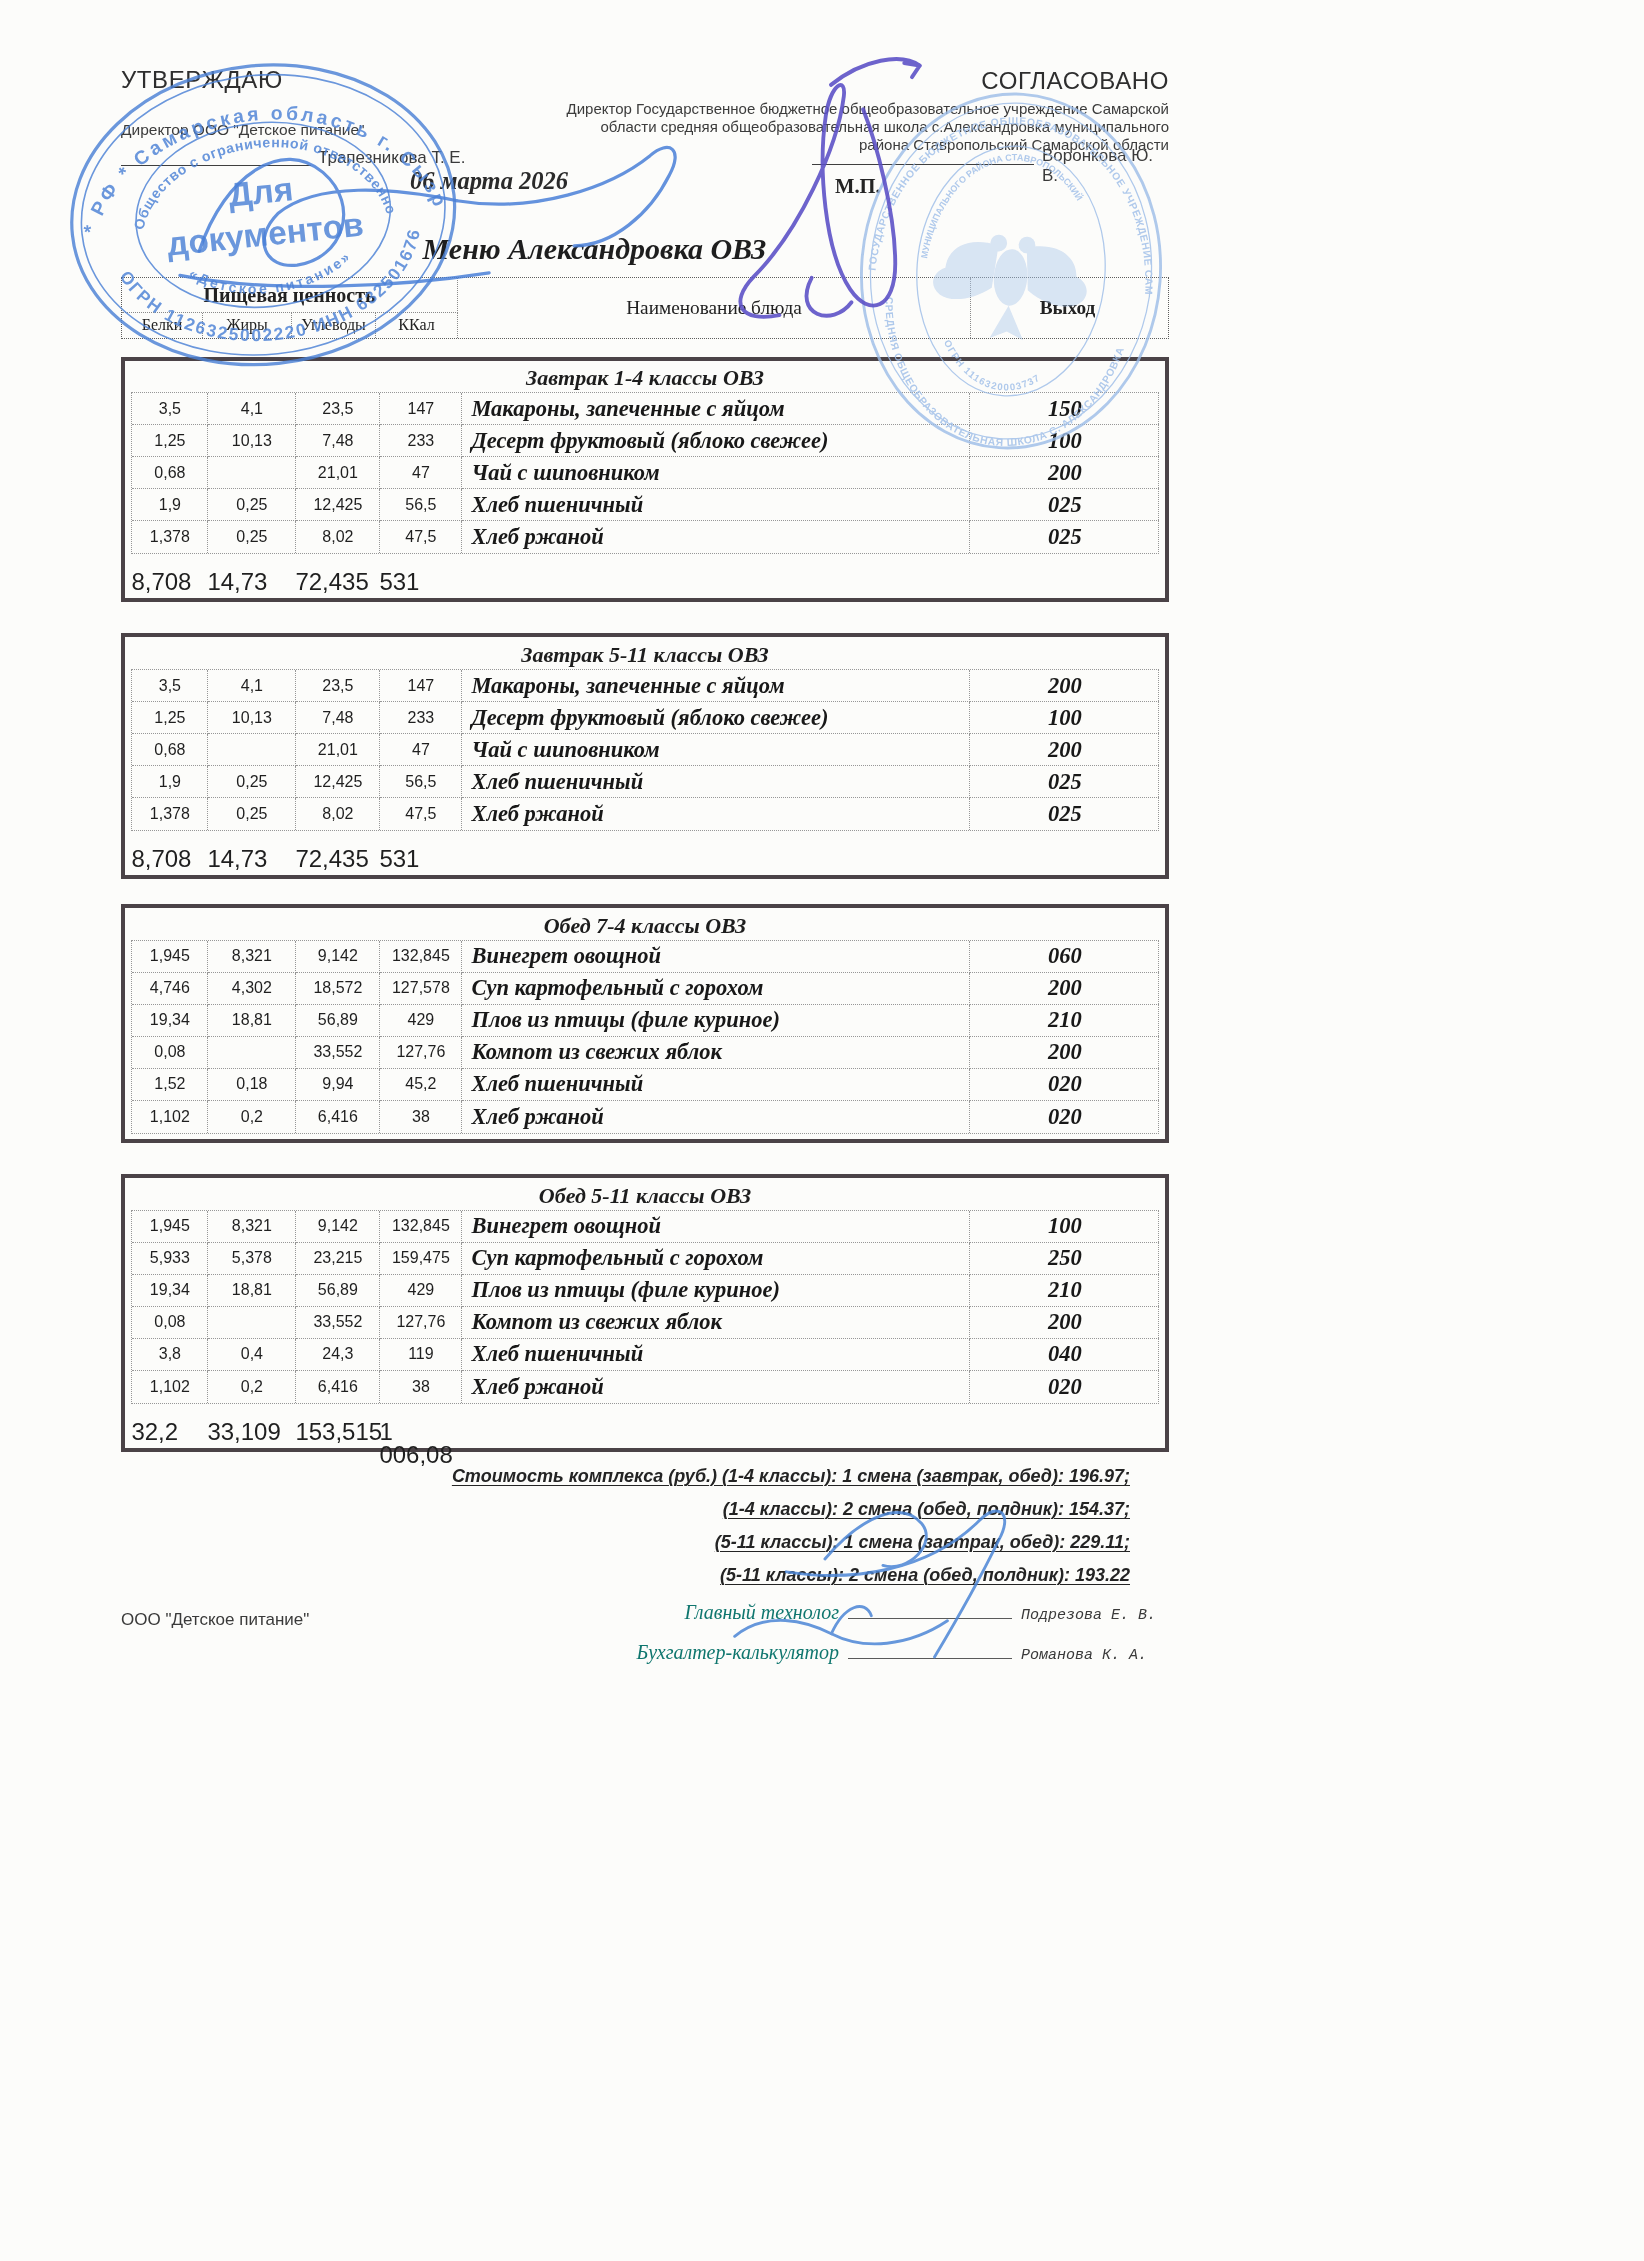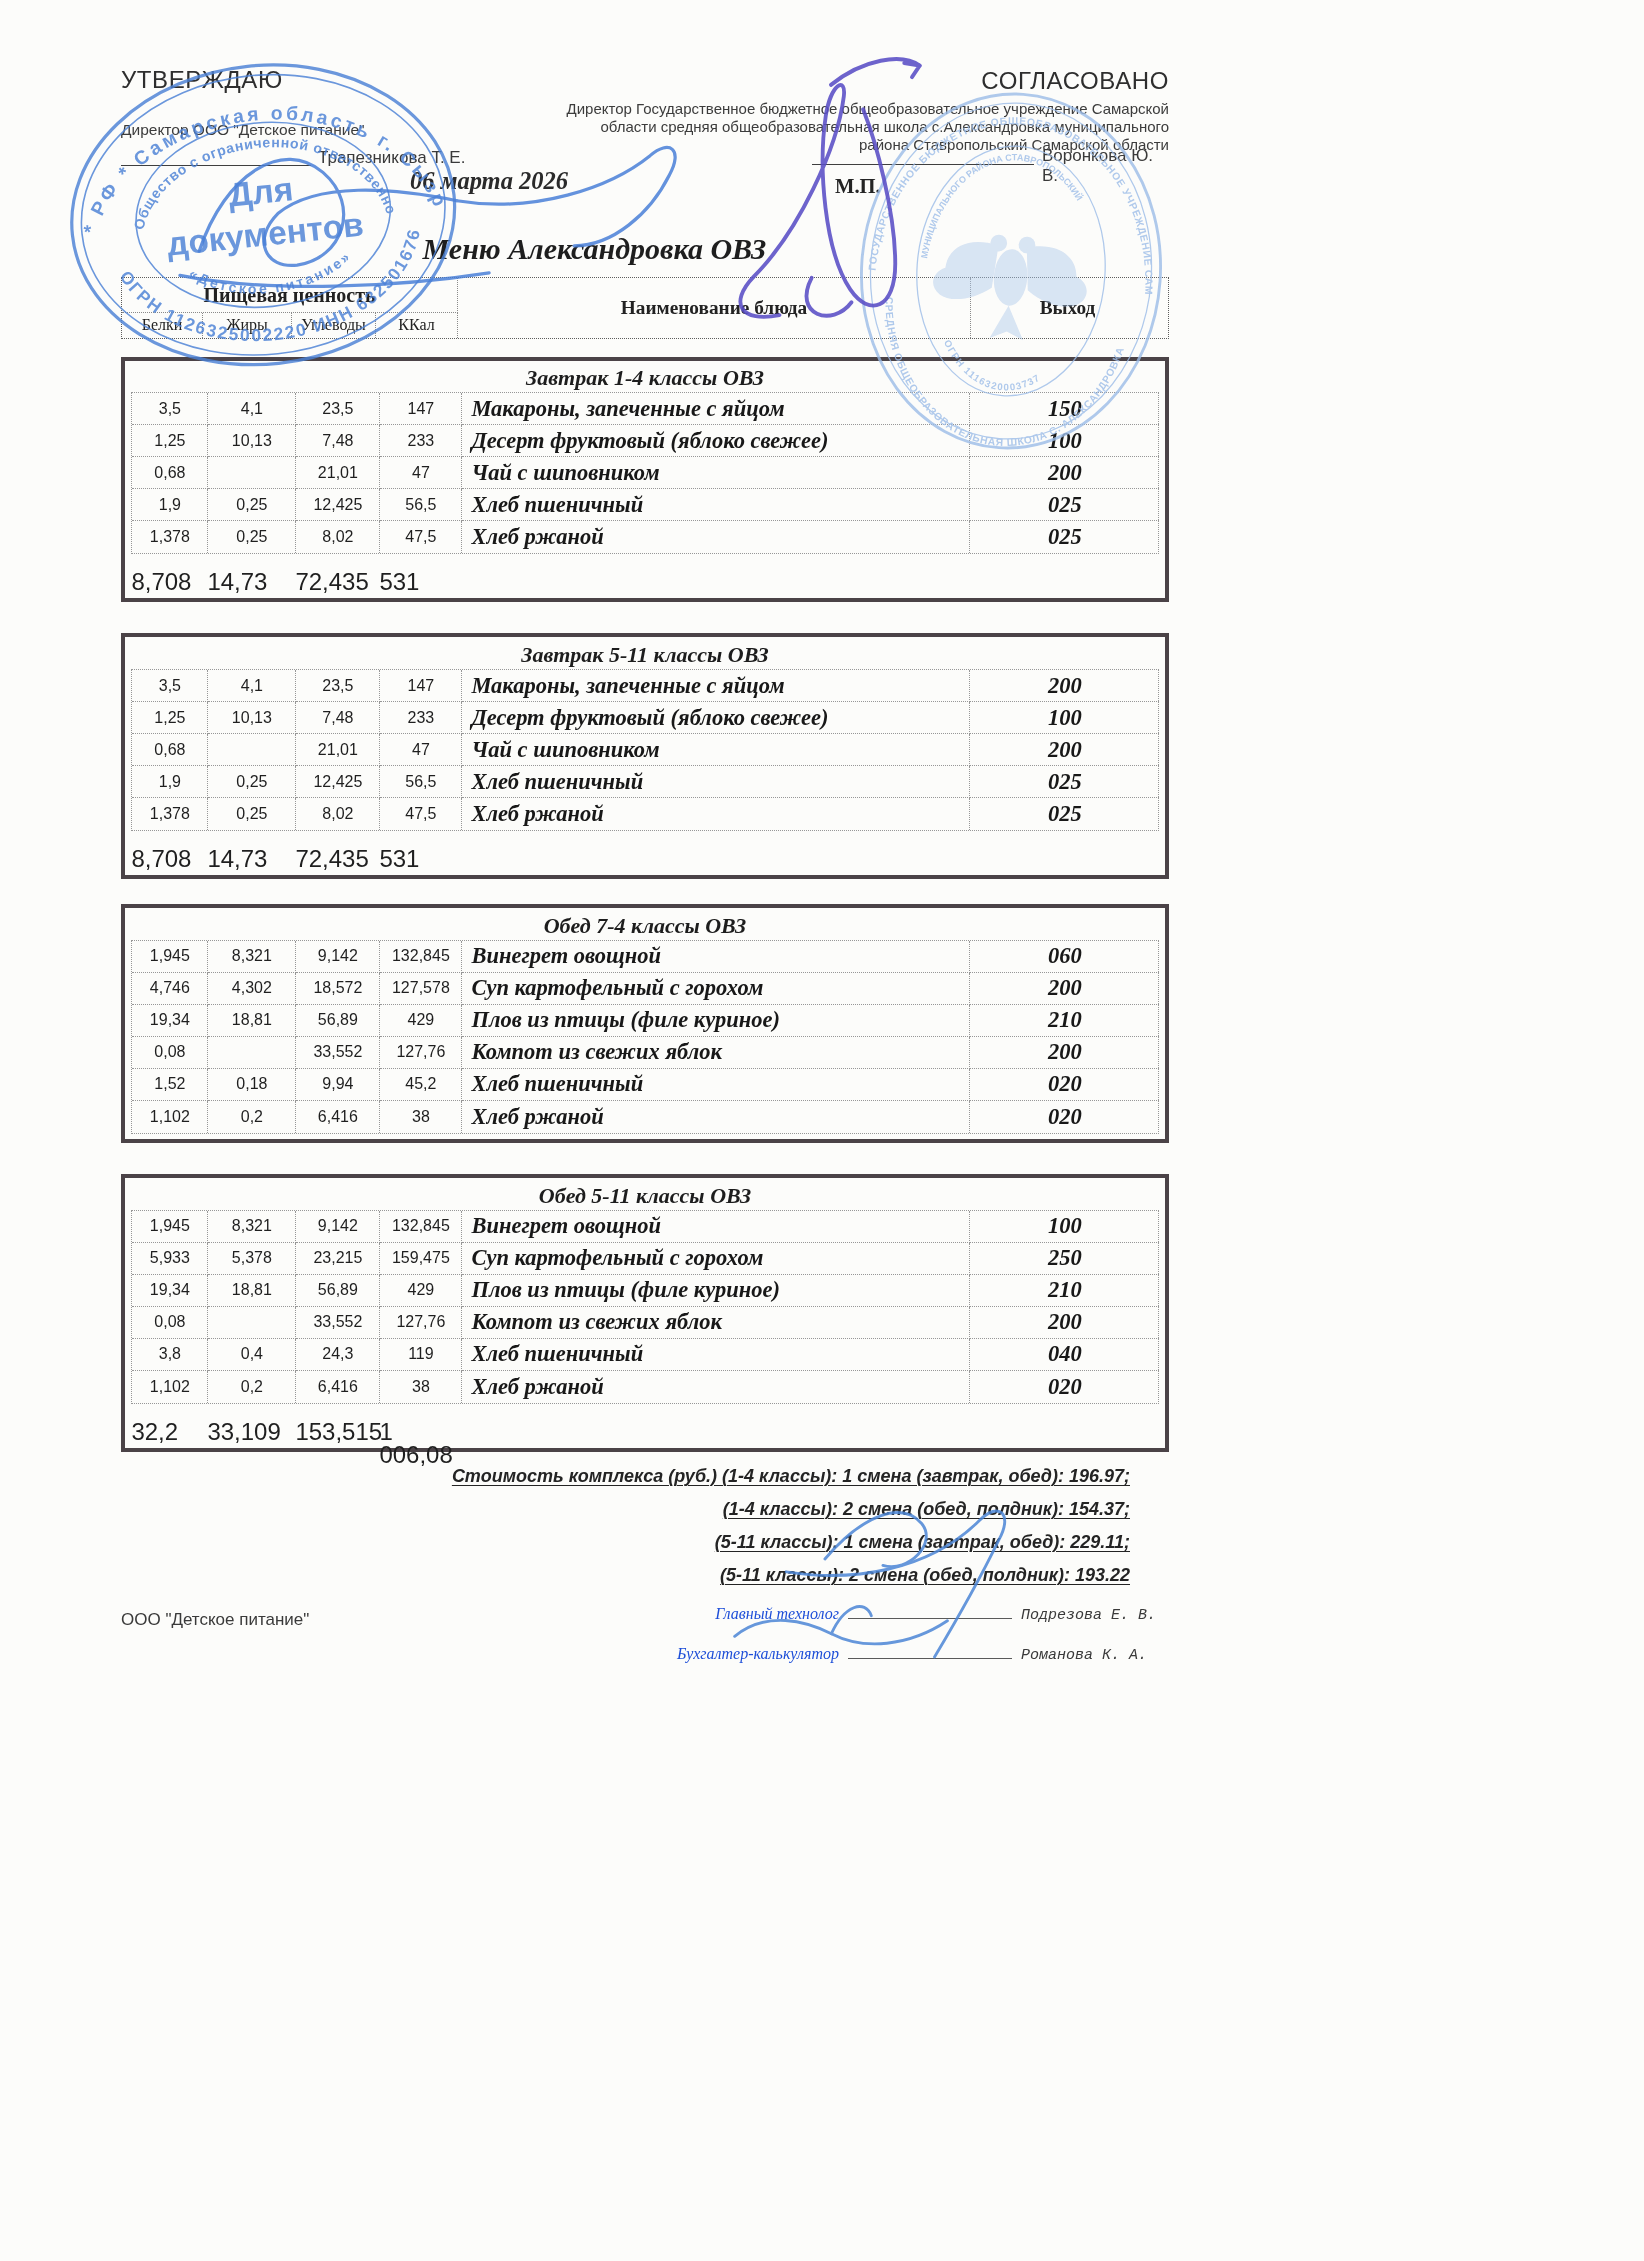--- a/index.html
+++ b/index.html
@@ -33,21 +33,21 @@
 
   
   .header-table{display:grid;grid-template-columns:81px 89px 84px 82px 513px 193px;
                 grid-template-rows:35px 24.5px;border:1.9px dotted #5d5d5d;background:transparent;}
   .header-table div{display:flex;align-items:center;justify-content:center;
                     font-family:"Liberation Serif",serif;color:#222;}
   .ht-nutrition{grid-column:1/5;grid-row:1;border-bottom:1.3px dotted #8a8a8a;border-right:1.3px dotted #8a8a8a;
                 font-weight:bold;font-size:20px;}
   .ht-sub{grid-row:2;font-size:16px;border-right:1.3px dotted #8a8a8a;}
   .ht-sub.last{border-right:1.3px dotted #8a8a8a;}
-  .ht-dish{grid-column:5;grid-row:1/3;font-weight:bold;font-size:19.3px;border-right:1.3px dotted #8a8a8a;}
+  .ht-dish{grid-column:5;grid-row:1/3;font-weight:normal;font-size:19.3px;border-right:1.3px dotted #8a8a8a;}
   .ht-out{grid-column:6;grid-row:1/3;font-weight:bold;font-size:19.3px;}
 
   
   .sec{border:4.5px solid #4b4347;margin-top:0;background:transparent;padding:3.9px 0 5.2px 0;}
   .sec-title{height:28px;line-height:27px;text-align:center;font-family:"Liberation Serif",serif;
              font-style:italic;font-weight:bold;font-size:22px;color:#1d1d1d;
              text-underline-offset:3.9px;}
   .sec-grid{margin:0 6.4px;border:1.3px dotted #979797;display:grid;
             grid-template-columns:76px 88px 84px 82px 508px 189px;grid-auto-rows:32px;}
   .cell{border-right:1.3px dotted #979797;border-bottom:1.3px dotted #979797;
@@ -67,21 +67,21 @@
   
   .pricing{width:1048px;padding-right:39px;box-sizing:border-box;text-align:right;
            font-weight:bold;font-style:italic;font-size:18px;color:#242424;line-height:33px;}
   .pricing div{text-decoration:underline;text-underline-offset:3.2px;text-decoration-thickness:1.3px;}
 
   
   .footer{position:relative;margin-top:9px;height:122px;}
   .org{position:absolute;left:0;top:9px;font-size:17px;color:#3a3a3a;}
   .sig-rows{position:absolute;left:361px;top:0;width:687px;}
   .sig-row{display:flex;align-items:baseline;justify-content:flex-end;height:40px;}
-  .sig-role{font-family:"Liberation Serif",serif;font-style:italic;font-size:16px;color:#1d4ed8;}
+  .sig-role{font-family:"Liberation Serif",serif;font-style:italic;font-size:20px;color:#0f766e;}
   .sig-dash{width:164px;border-bottom:1.3px solid #5a5a5a;height:17px;margin:0 9px;}
   .sig-name{font-family:Liberation Mono, monospace;font-style:italic;font-size:15px;color:#3a3a3a;width:148px;}
 
   .stamp{position:absolute;pointer-events:none;}
   svg text{font-family:"Liberation Sans",sans-serif;}
 </style>
 </head>
 <body>
 
 <div class="page">

